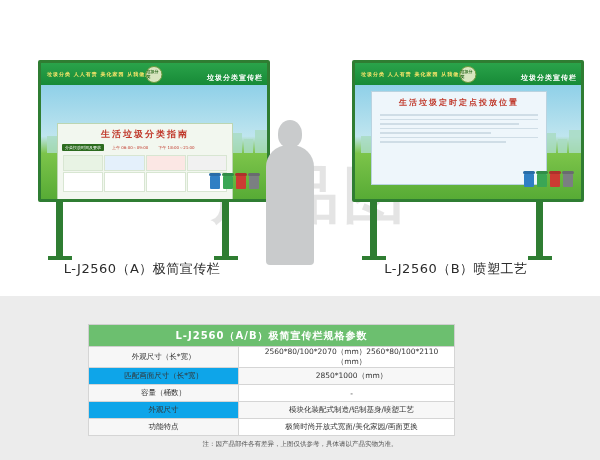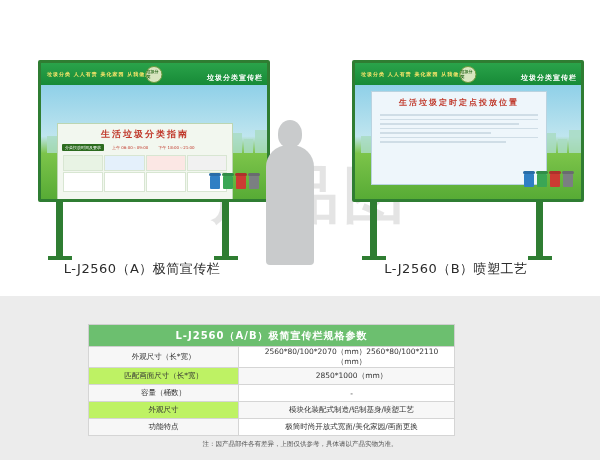--- a/index.html
+++ b/index.html
@@ -108,21 +108,21 @@
     width:367px; border-collapse:collapse;
     font-size:7.5px; color:#333;
   }
   table.spec th.title {
     background:#6cbf6f; color:#ffffff; font-size:10px; font-weight:bold;
     letter-spacing:1px; height:22px; text-align:center; border:1px solid #cfcfcf;
   }
   table.spec td { border:1px solid #d5d5d5; height:17px; padding:0 6px; }
   table.spec td.k { width:150px; text-align:center; background:#f7f7f7; }
   table.spec td.v { text-align:center; background:#ffffff;padding-left:16px; }
-  table.spec tr.alt td.k { background:#bef264; }
+  table.spec tr.alt td.k { background:#0ea5e9; }
   table.spec tr.alt td.v { background:#f7f7f7; }
 
   .note {
     position:absolute; left:0; top:144px; width:600px;
     text-align:center; font-size:6.5px; color:#555;
   }
 </style>
 </head>
 <body>
 

